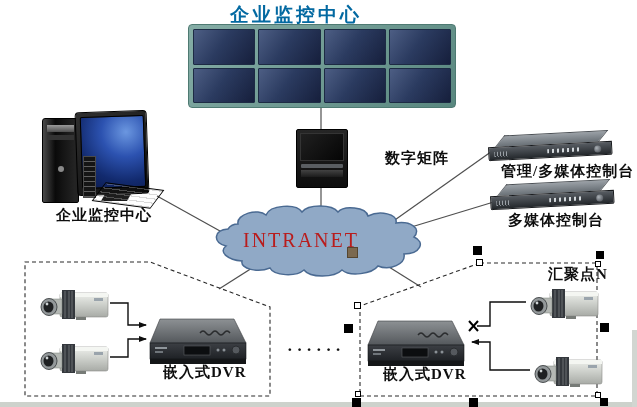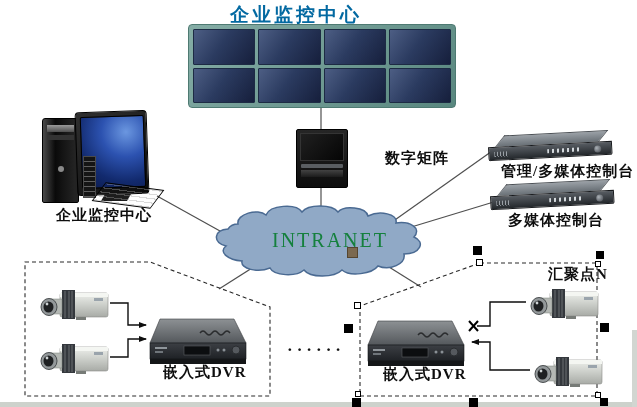--- a/index.html
+++ b/index.html
@@ -51,22 +51,22 @@
   .srv-front{position:relative;height:14px;box-sizing:border-box;
              background:linear-gradient(180deg,#585d63,#23272b);
              border:1px solid #17191c;border-radius:0 0 2px 2px;}
   .vent{position:absolute;left:5px;top:4px;width:14px;height:5px;
         background:repeating-linear-gradient(90deg,#9aa0a6 0 1px,transparent 1px 3px);}
   .ports{position:absolute;right:30px;top:4px;width:34px;height:4px;
          background:repeating-linear-gradient(90deg,#d4d9dd 0 2px,transparent 2px 5px);}
   .knob{position:absolute;right:10px;top:3px;width:7px;height:7px;border-radius:50%;
         background:radial-gradient(circle at 35% 35%,#aab0b6,#3c4046);}
   
-  #intranet-label{position:absolute;left:243px;top:229px;width:145px;text-align:right;
-        font-size:20px;letter-spacing:2px;color:#15803d;font-weight:500;}
+  #intranet-label{position:absolute;left:243px;top:229px;width:145px;text-align:left;
+        font-size:20px;letter-spacing:2px;color:#b91c1c;font-weight:500;}
   #brown-square{left:347px;top:247px;width:9px;height:9px;background:#7b6950;border:1px solid #55452f;}
   #dots{position:absolute;left:287px;top:340px;font-size:17px;font-weight:bold;letter-spacing:4px;color:#111;}
   
   .h-b{position:absolute;background:#000;}
   .h-o{position:absolute;background:#fff;border:1px solid #000;box-sizing:border-box;}
   
   #strip-bottom{left:0;top:402px;width:637px;height:5px;background:#cdd2cc;}
   #strip-right{left:632px;top:330px;width:5px;height:77px;background:#d2d6d1;}
   svg{display:block;}
   .devsvg{position:absolute;}

